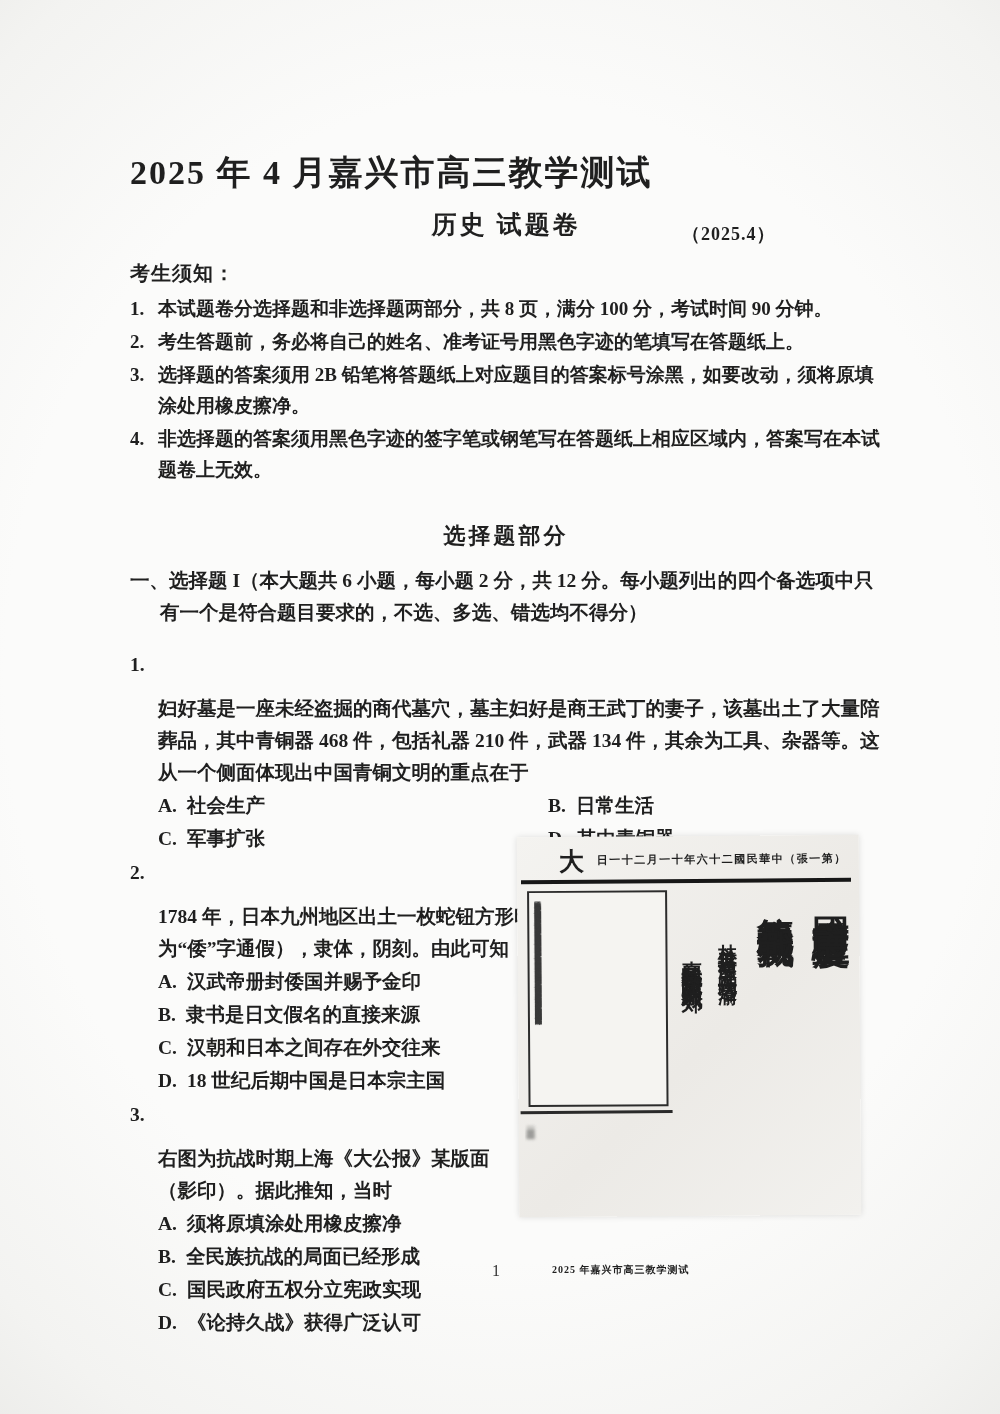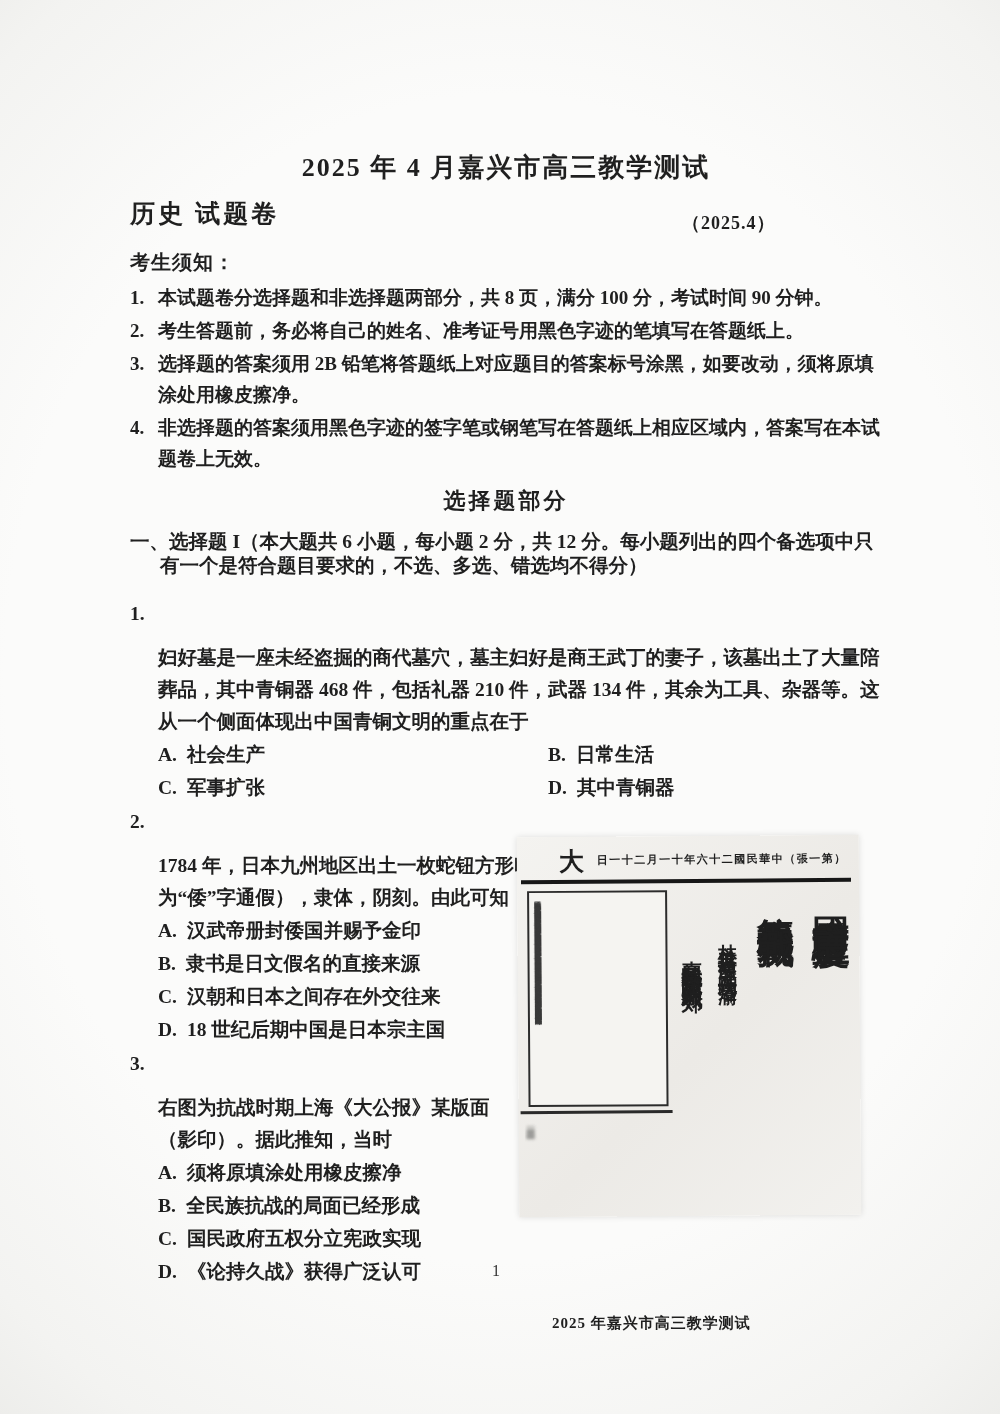--- a/index.html
+++ b/index.html
@@ -14,25 +14,24 @@
     color:#1f1f1f;
     background:
       radial-gradient(ellipse 90% 75% at 50% 48%, #fbfbfa 55%, #f3f3f1 80%, #e6e6e3 100%);
     overflow:hidden;
   }
   .content{
     position:absolute;left:130px;right:118px;top:0;
   }
   .doc-title{
     margin:0;margin-top:150px;
-    text-align:center;
-    font-size:26px;font-weight:700;letter-spacing:2px;
+    font-size:34px;font-weight:700;letter-spacing:2px;
   }
   .subtitle-row{
-    position:relative;margin-top:12px;text-align:left;height:38px;
+    position:relative;margin-top:12px;text-align:center;height:38px;
   }
   .doc-subtitle{
     font-size:25px;font-weight:700;letter-spacing:3px;
   }
   .edition-note{
     position:absolute;left:552px;top:14px;
     font-size:18px;font-weight:600;letter-spacing:1px;
   }
   .notice-heading{
     margin-top:14px;
@@ -42,26 +41,26 @@
   .flex-item{
     display:flex;align-items:flex-start;
     font-size:19px;line-height:31px;font-weight:600;
     margin-top:2px;
   }
   .flex-item .marker{
     flex:0 0 28px;font-weight:700;
   }
   .flex-item .itext{flex:1;}
   .section-heading{
-    margin-top:12px;text-align:center;
+    margin-top:36px;text-align:center;
     font-size:22px;font-weight:700;letter-spacing:3px;
   }
   .part1{
     margin-top:14px;
-    font-size:19.5px;line-height:24px;
+    font-size:19.5px;line-height:32px;
     padding-left:30px;text-indent:-30px;
   }
   .part1 .p1-label{font-weight:700;}
   .part1 .p1-desc{font-weight:600;}
   .questions{margin-top:6px;}
   .question{
     display:flex;align-items:flex-start;
     font-size:19.5px;line-height:32px;font-weight:600;
     margin-top:2px;
   }
@@ -133,22 +132,22 @@
     height:100%;
     font-size:8px;line-height:11px;color:#8f8f8c;font-weight:600;
     filter:blur(1.6px);opacity:0.85;
   }
   
   .footer-pagenum{
     position:absolute;left:492px;top:1262px;
     font-size:16px;font-weight:400;color:#333;
   }
   .footer-text{
-    position:absolute;left:552px;top:1314px;
-    font-size:15px;font-weight:700;letter-spacing:1px;
+    position:absolute;left:552px;top:1263px;
+    font-size:10px;font-weight:700;letter-spacing:1px;
   }
 </style>
 </head>
 <body>
 
 <div class="page">
   <div class="content">
 
     <h1 class="doc-title">2025 年 4 月嘉兴市高三教学测试</h1>
 

